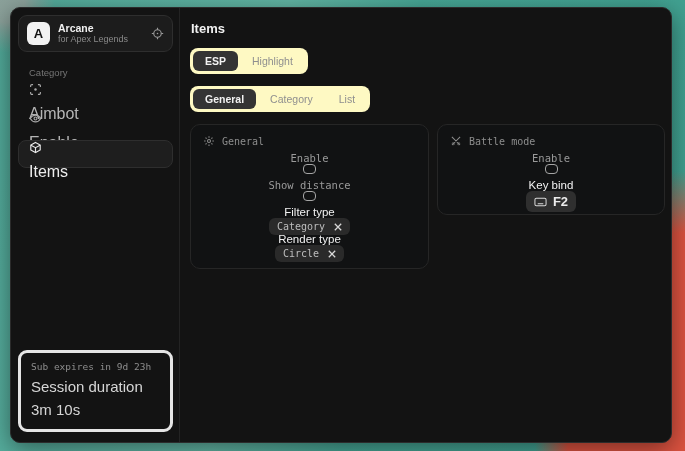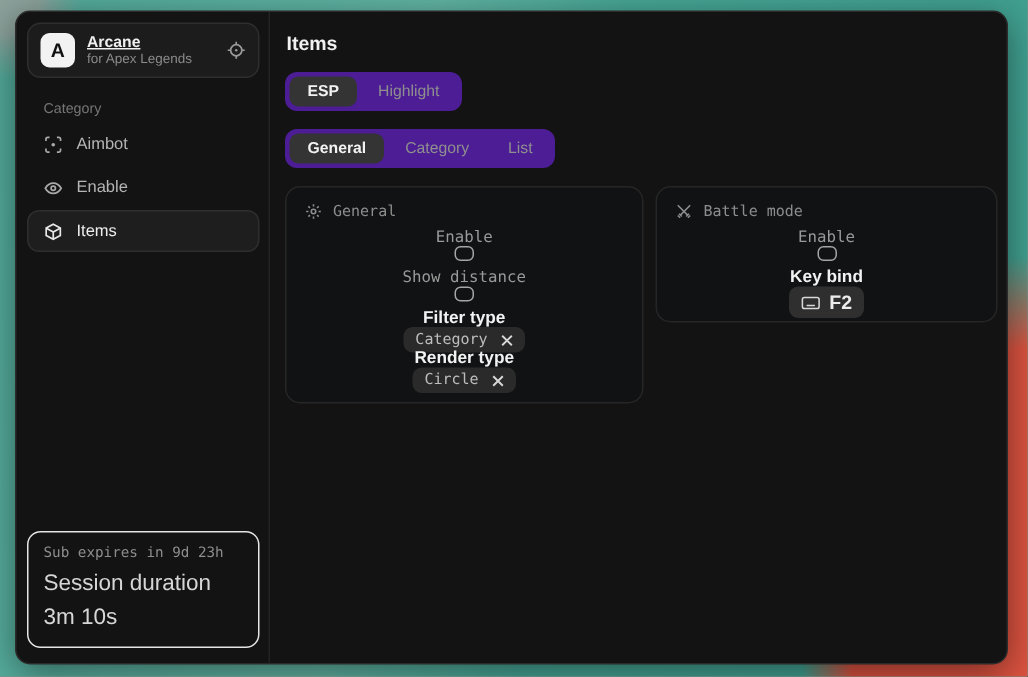--- a/index.html
+++ b/index.html
@@ -24,45 +24,46 @@
     display:flex; align-items:center; gap:8px;
     background:#1c1c1c; border:1px solid #2e2e2e; border-radius:9px;
     padding:6px 8px; height:37px;
   }
   .logo {
     width:23px; height:23px; border-radius:6px; background:#f2f2f2; color:#111;
     font-weight:bold; font-size:13px; display:flex; align-items:center; justify-content:center;
     flex:0 0 23px;
   }
   .brand-text { flex:1; line-height:1.15; }
-  .brand-name { font-size:10.5px; font-weight:bold; color:#f0f0f0;text-decoration:underline; }
+  .brand-name { font-size:10.5px; font-weight:bold; color:#f0f0f0; }
   .brand-sub { font-size:9px; color:#8a8a8a; }
   .target-btn { color:#9b9b9b; display:flex; }
   .section-label { font-size:9.5px; color:#757575; margin:15px 0 4px 11px; }
   .nav { display:flex; flex-direction:column; gap:1px; }
   .nav-item {
-    display:flex; align-items:center; gap:9px; height:28px; padding:0 10px;
-    color:#b5b5b5; font-size:11px; border:1px solid transparent; border-radius:8px;
+    display:flex; gap:9px; height:28px; padding:0 10px;
+    color:#b5b5b5; font-size:16px; border:1px solid transparent; border-radius:8px;
     cursor:pointer;
+    flex-direction:column;
   }
   .nav-item.active { background:#1e1e1e; border-color:#2e2e2e; color:#ededed; }
   .nav-item .ic { display:flex; color:#a9a9a9; }
   .nav-item.active .ic { color:#e8e8e8; }
   .sidebar-footer {
-    margin-top:auto; border:1px solid #e5e5e5; border-radius:9px;
+    margin-top:auto; border:3px solid #e5e5e5; border-radius:9px;
     padding:7px 10px 8px; line-height:1.55;
   }
   .foot-line1 { font-family:"DejaVu Sans Mono", monospace; font-size:9.5px; color:#8d8d8d; }
   .foot-line2 { font-size:15px; color:#d6d6d6; }
   .v-divider { width:1px; background:#232323; flex:0 0 1px; }
   
   .main { flex:1; padding:13px 6px 10px 10px; display:flex; flex-direction:column; }
   .page-title { font-size:13px; font-weight:bold; color:#f0f0f0; margin-left:1px; }
   .tab-group {
-    display:inline-flex; align-self:flex-start; background:#4c1d95;
+    display:inline-flex; align-self:flex-start; background:#fef9c3;
     border-radius:8px; padding:3px; gap:2px; margin-top:12px;
   }
   .tab {
     font-size:10.5px; color:#8f8f8f; padding:4px 12px; border-radius:6px; cursor:pointer;
     white-space:nowrap;
   }
   .tab.active { background:#343434; color:#f2f2f2; font-weight:bold; }
   .panels { display:flex; align-items:flex-start; gap:8px; margin-top:12px; }
   .panel {
     background:#111213; border:1px solid #262626; border-radius:10px;
@@ -71,21 +72,21 @@
   .panel-general { width:239px; flex:0 0 239px; }
   .panel-battle { flex:1; }
   .panel-title {
     display:flex; align-items:center; gap:7px;
     font-family:"DejaVu Sans Mono", monospace; font-size:10px; color:#8d8d8d;
   }
   .panel-title .ic { display:flex; color:#8d8d8d; }
   .prow { display:flex; align-items:center; justify-content:space-between; height:22px; margin-top:5px;flex-direction:column; }
   .prow:first-of-type { margin-top:9px; }
   .plabel-muted { font-family:"DejaVu Sans Mono", monospace; font-size:10.5px; color:#9a9a9a; }
-  .plabel-strong { font-size:11.5px; font-weight:bold; color:#f2f2f2; }
+  .plabel-strong { font-size:11.5px; font-weight:normal; color:#f2f2f2; }
   .checkbox {
     width:13px; height:13px; border:1.5px solid #a6a6a6; border-radius:4px;
     background:transparent; cursor:pointer;
   }
   .pill {
     display:inline-flex; align-items:center; gap:9px;
     background:#2a2a2a; border-radius:6px; padding:3px 8px; cursor:pointer;
   }
   .pill-value { font-family:"DejaVu Sans Mono", monospace; font-size:10px; color:#bdbdbd; }
   .x-icon { display:flex; color:#d8d8d8; cursor:pointer; }

